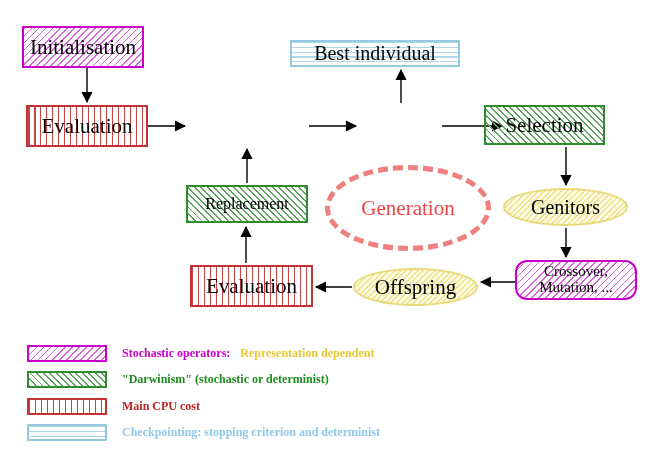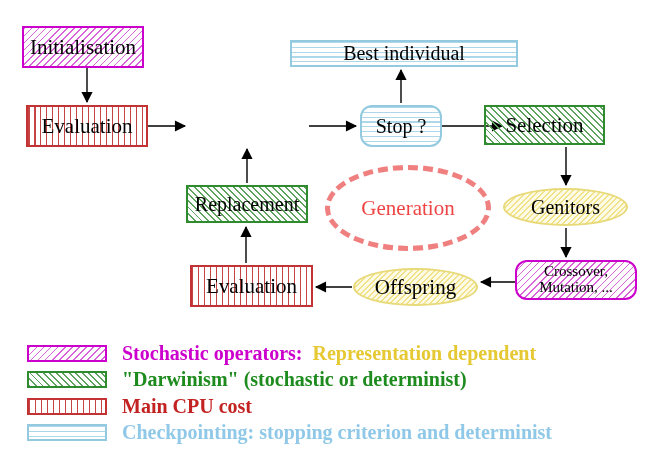--- a/index.html
+++ b/index.html
@@ -33,27 +33,27 @@
     border:2px solid #e8d979; border-radius:50%;
   }
   .rounded { border-radius:12px; }
   .dashed-ellipse {
     position:absolute; border:5px dashed #f08080; border-radius:50%;
     display:flex; align-items:center; justify-content:center;
     color:#ef4444; box-sizing:border-box;
   }
   .fs20 { font-size:20px; }
   .fs21 { font-size:21px; }
-  .fs16 { font-size:20px; }
+  .fs16 { font-size:16px; }
   .fs15 { font-size:15px;border-radius:12px; }
   .arrows { position:absolute; left:0; top:0; pointer-events:none; }
   
   .legend-swatch { position:absolute; left:27px; width:80px; height:17px; box-sizing:border-box; }
   .legend-text {
-    position:absolute; left:122px; font-weight:bold; font-size:20px;
+    position:absolute; left:122px; font-weight:bold; font-size:12px;
     white-space:nowrap; line-height:17px;
   }
   .lt-magenta { color:#cc00cc; }
   .lt-gold    { color:#e6c832; margin-left:10px; }
   .lt-green   { color:#1e8b1e; }
   .lt-red     { color:#c32222; }
   .lt-blue    { color:#90c8e8; }
 </style>
 </head>
 <body>
@@ -77,23 +77,22 @@
     <line x1="352" y1="287" x2="316" y2="287" stroke="#000" stroke-width="1.4" marker-end="url(#ah)"></line>
     <line x1="246" y1="263" x2="246" y2="227" stroke="#000" stroke-width="1.4" marker-end="url(#ah)"></line>
     <line x1="247" y1="183" x2="247" y2="149" stroke="#000" stroke-width="1.4" marker-end="url(#ah)"></line>
   </svg>
 
   <div class="node hatch-magenta fs21" style="left:22px;top:26px;width:122px;height:42px;">Initialisation</div>
 
   <div class="node stripes-red fs21" style="left:26px;top:105px;width:122px;height:42px;">Evaluation</div>
 
 
-  <div class="node stripes-blue fs20" style="left:290px;top:40px;width:228px;height:27px;">Best individual</div>
+  <div class="node stripes-blue fs20" style="left:290px;top:40px;width:170px;height:27px;">Best individual</div>
 
-  <div class="node stripes-blue rounded fs20" style="left:360px;top:105px;width:82px;height:42px;">Stop ?</div>
 
   <div class="node hatch-green fs21" style="left:484px;top:105px;width:121px;height:40px;">Selection</div>
 
   <div class="node hatch-green fs16" style="left:186px;top:185px;width:122px;height:38px;">Replacement</div>
 
   <div class="dashed-ellipse fs21" style="left:325px;top:165px;width:166px;height:86px;">Generation</div>
 
   <div class="node hatch-yellow fs20" style="left:503px;top:188px;width:125px;height:38px;">Genitors</div>
 
   <div class="node hatch-magenta fs15" style="left:515px;top:260px;width:122px;height:40px;flex-direction:column;">

